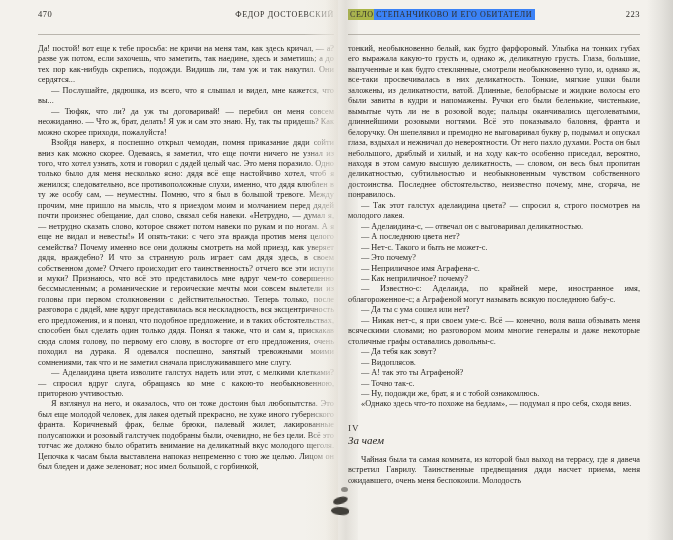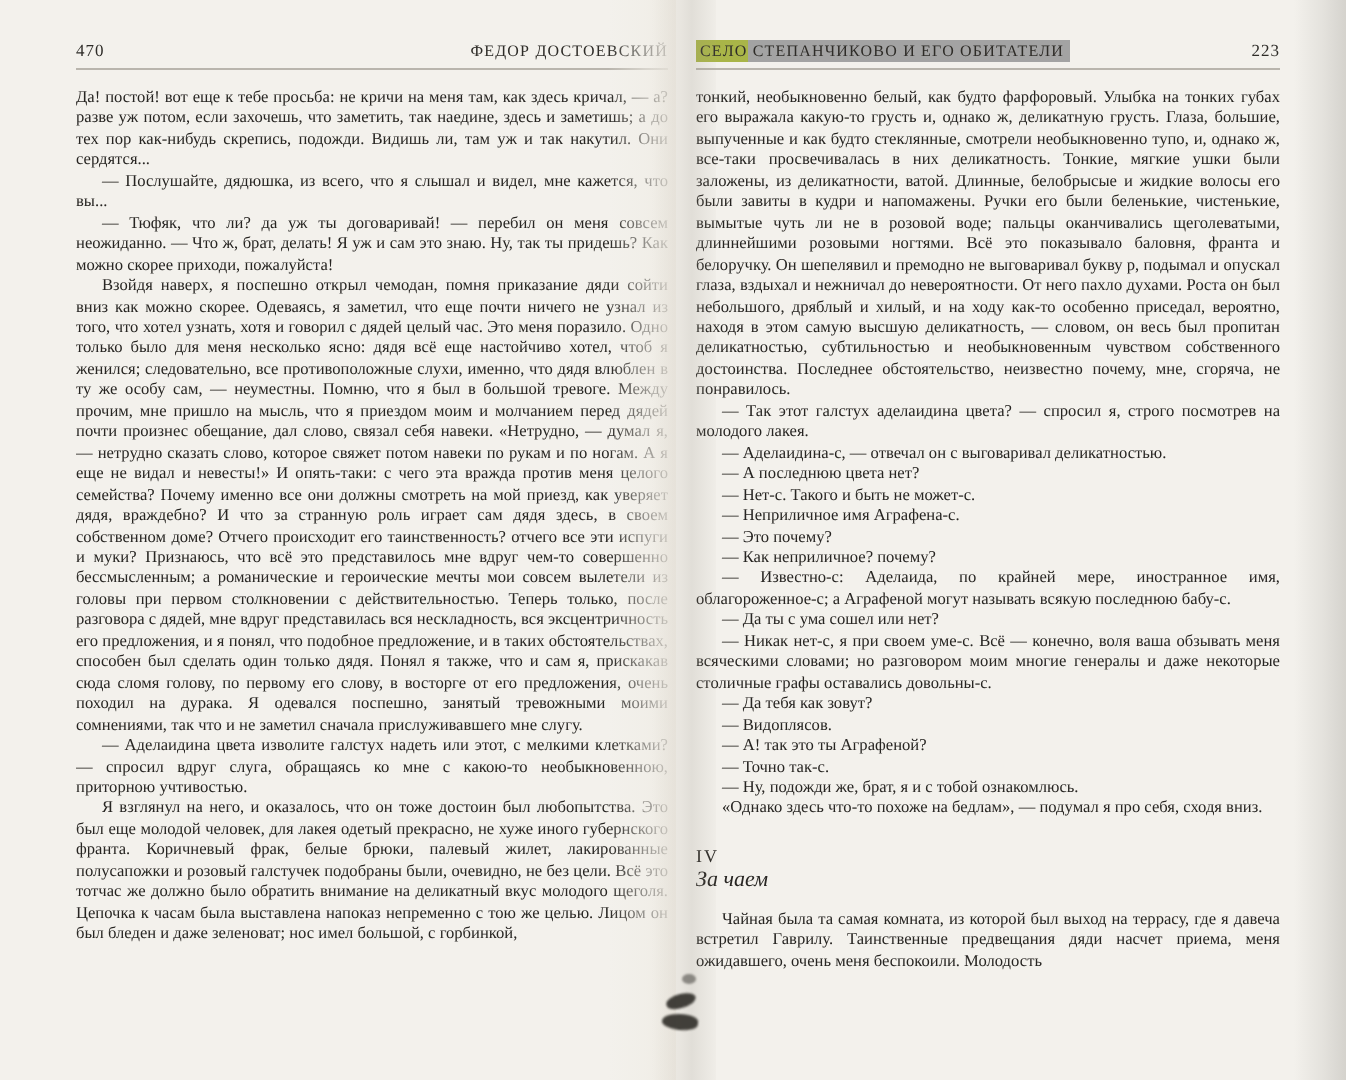--- a/index.html
+++ b/index.html
@@ -7,40 +7,40 @@
     position:relative;width:673px;height:540px;overflow:hidden;
     background:#f3f1ec;
     font-family:"Liberation Serif","DejaVu Serif",serif;
     color:#272522;
   }
   .page{position:absolute;top:0;height:540px;}
   .page-left{left:38px;width:296px;}
   .page-right{left:348px;width:292px;}
 
   .running{
-    position:absolute;top:20px;left:0;right:0;height:12px;
+    position:absolute;top:9px;left:0;right:0;height:12px;
     display:flex;justify-content:space-between;align-items:baseline;
     font-size:8px;letter-spacing:0.6px;color:#2e2c28;white-space:nowrap;
   }
   .pagenum{font-size:8.5px;letter-spacing:0.5px;}
   .rule{position:absolute;top:34px;left:0;right:0;height:1px;background:#aaa69e;opacity:.8;}
 
   .body-text{
     position:absolute;top:44px;left:0;right:0;bottom:0;overflow:hidden;
     font-size:8.3px;line-height:10.45px;text-align:justify;
   }
   .body-text p{margin:0;text-indent:13px;}
   .body-text p.cont{text-indent:0;}
 
   .chapter{text-align:left;margin:13px 0 9px 0;}
   .ch-num{display:block;font-size:9px;letter-spacing:1px;}
   .ch-title{display:block;font-style:italic;font-size:11px;margin-top:2px;}
 
   .hl-strong{background:#a9b548;padding:1px 0 1px 2px;}
-  .hl-light{background:#a3a3a3;padding:1px 3px 1px 0;}
+  .hl-light{background:#3b82f6;padding:1px 3px 1px 0;}
 
   
   .fade-left-edge{
     position:absolute;left:304px;top:0;width:34px;height:540px;pointer-events:none;
     background:linear-gradient(to right,rgba(243,241,236,0),rgba(240,237,230,0.55) 55%,rgba(238,234,226,0.9));
   }
   .gutter{
     position:absolute;left:326px;top:0;width:32px;height:540px;pointer-events:none;
     background:linear-gradient(to right,rgba(175,168,155,0) 0%,rgba(175,168,155,0.16) 45%,rgba(152,146,134,0.20) 62%,rgba(175,168,155,0.05) 100%);
   }
@@ -82,22 +82,22 @@
       <span class="pagenum">223</span>
     </div>
     <div class="rule"></div>
     <div class="body-text">
       <div>
           <p class="cont">тонкий, необыкновенно белый, как будто фарфоровый. Улыбка на тонких губах его выражала какую-то грусть и, однако ж, деликатную грусть. Глаза, большие, выпученные и как будто стеклянные, смотрели необыкновенно тупо, и, однако ж, все-таки просвечивалась в них деликатность. Тонкие, мягкие ушки были заложены, из деликатности, ватой. Длинные, белобрысые и жидкие волосы его были завиты в кудри и напомажены. Ручки его были беленькие, чистенькие, вымытые чуть ли не в розовой воде; пальцы оканчивались щеголеватыми, длиннейшими розовыми ногтями. Всё это показывало баловня, франта и белоручку. Он шепелявил и премодно не выговаривал букву р, подымал и опускал глаза, вздыхал и нежничал до невероятности. От него пахло духами. Роста он был небольшого, дряблый и хилый, и на ходу как-то особенно приседал, вероятно, находя в этом самую высшую деликатность, — словом, он весь был пропитан деликатностью, субтильностью и необыкновенным чувством собственного достоинства. Последнее обстоятельство, неизвестно почему, мне, сгоряча, не понравилось.</p>
           <p>— Так этот галстух аделаидина цвета? — спросил я, строго посмотрев на молодого лакея.</p>
           <p>— Аделаидина-с, — отвечал он с выговаривал деликатностью.</p>
           <p>— А последнюю цвета нет?</p>
           <p>— Нет-с. Такого и быть не может-с.</p>
+          <p>— Это почему?</p>
           <p>— Неприличное имя Аграфена-с.</p>
-          <p>— Это почему?</p>
           <p>— Как неприличное? почему?</p>
           <p>— Известно-с: Аделаида, по крайней мере, иностранное имя, облагороженное-с; а Аграфеной могут называть всякую последнюю бабу-с.</p>
           <p>— Да ты с ума сошел или нет?</p>
           <p>— Никак нет-с, я при своем уме-с. Всё — конечно, воля ваша обзывать меня всяческими словами; но разговором моим многие генералы и даже некоторые столичные графы оставались довольны-с.</p>
           <p>— Да тебя как зовут?</p>
           <p>— Видоплясов.</p>
           <p>— А! так это ты Аграфеной?</p>
           <p>— Точно так-с.</p>
           <p>— Ну, подожди же, брат, я и с тобой ознакомлюсь.</p>
           <p>«Однако здесь что-то похоже на бедлам», — подумал я про себя, сходя вниз.</p>

